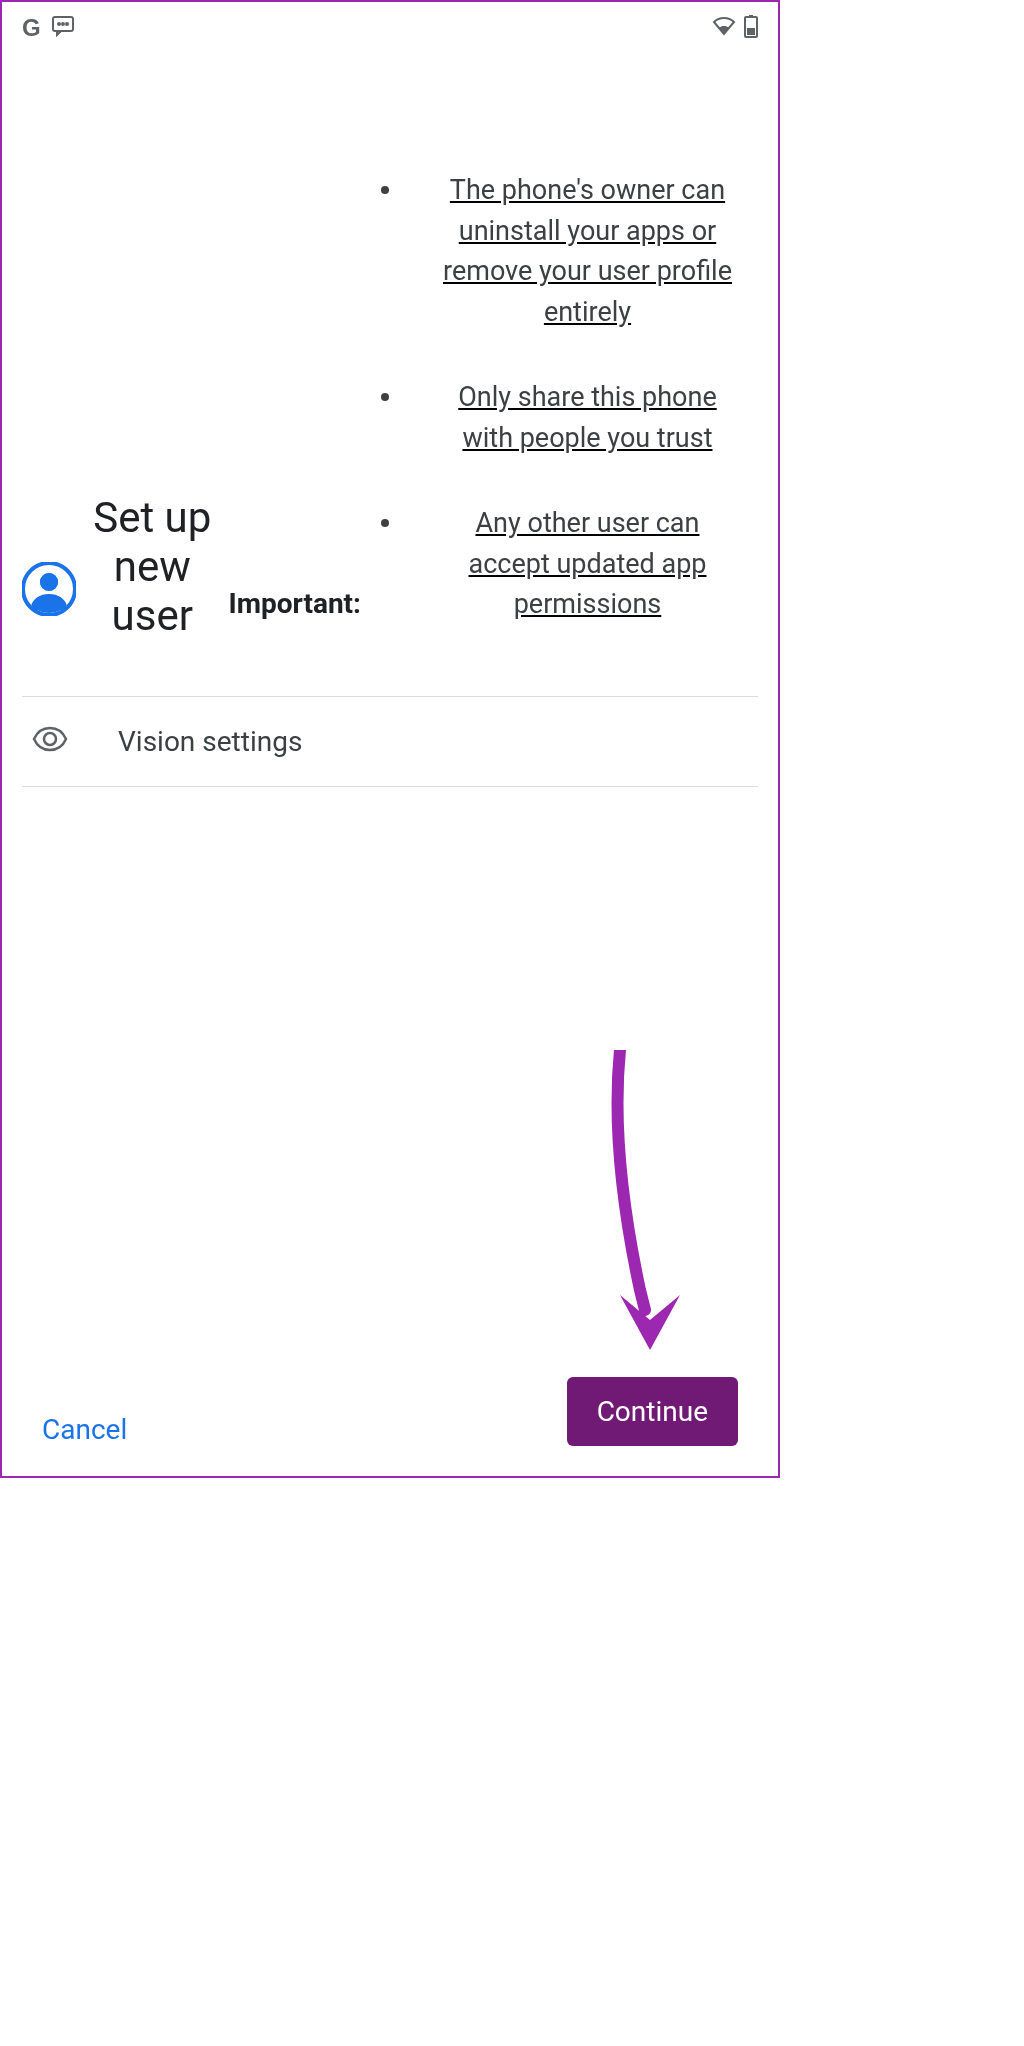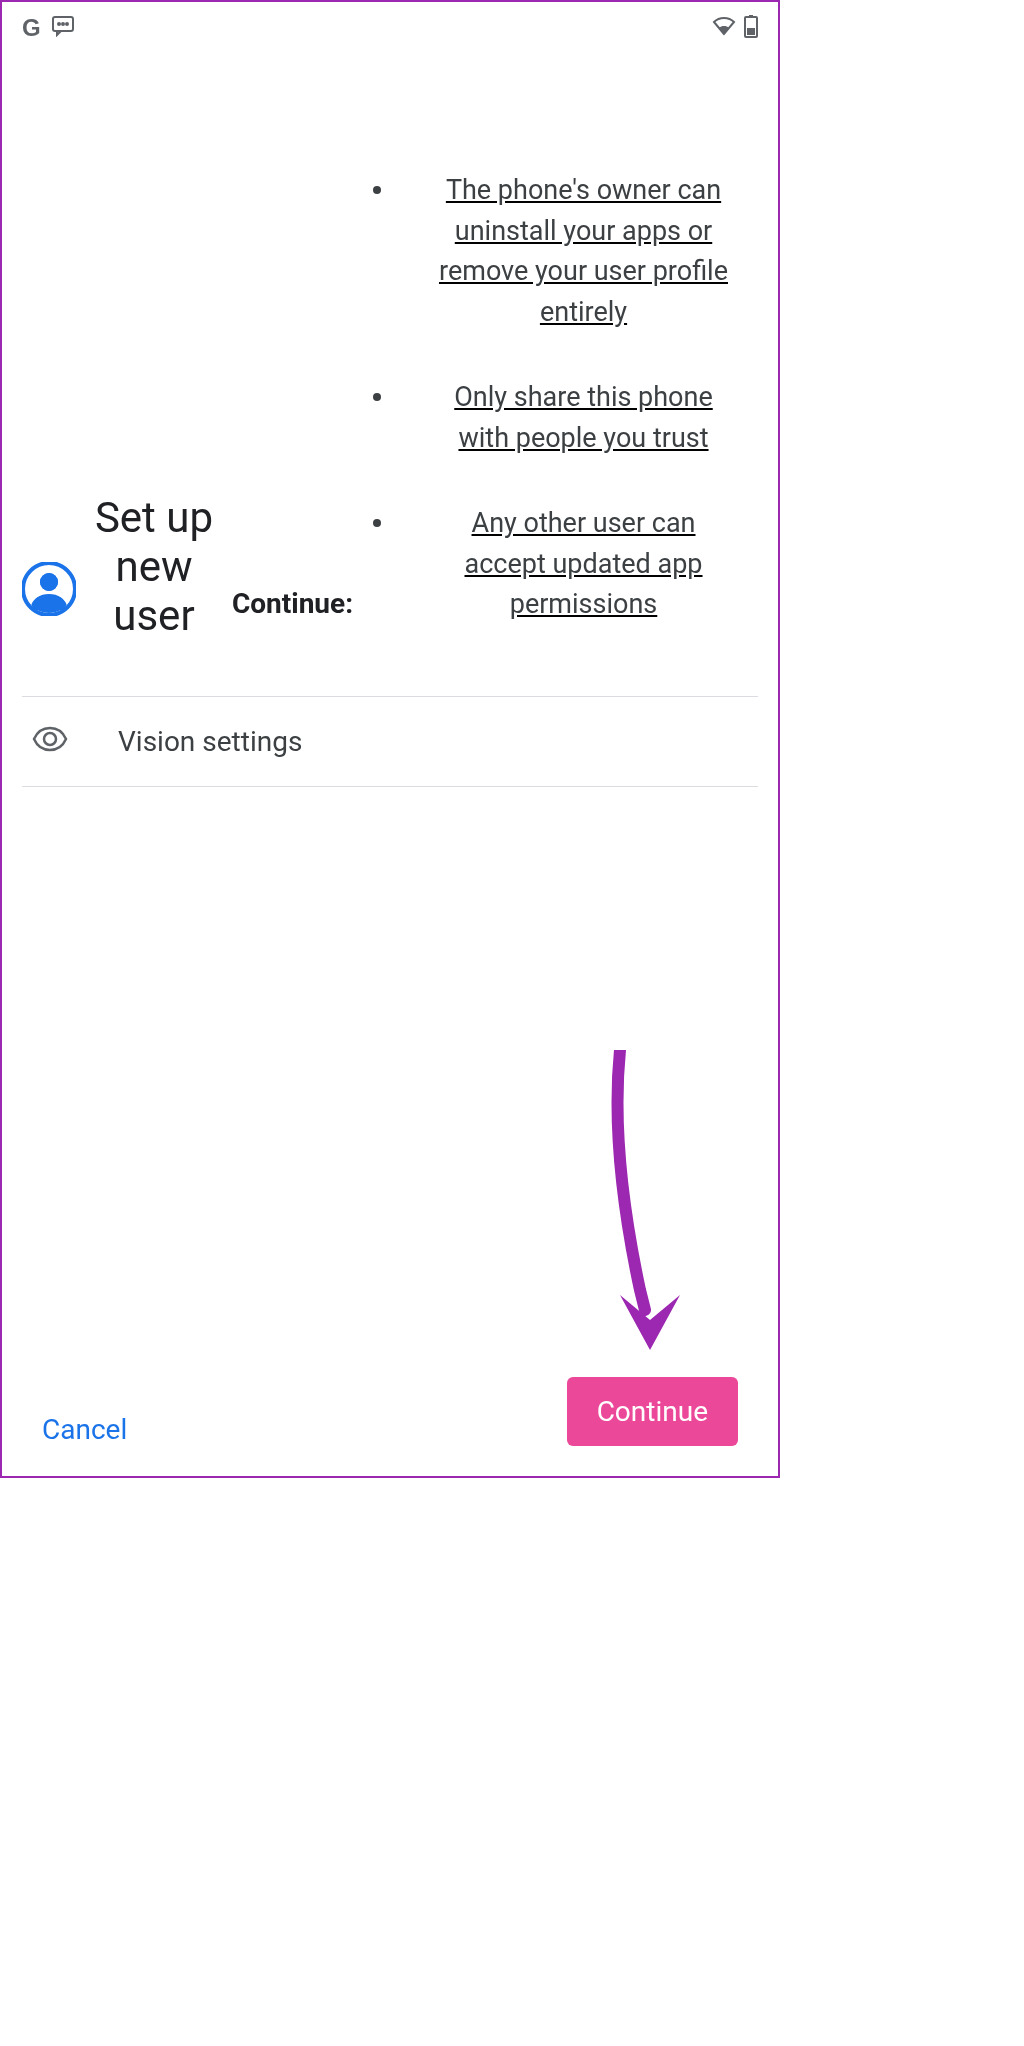--- a/index.html
+++ b/index.html
@@ -140,21 +140,21 @@
     }
     .cancel-btn {
       background: none;
       border: none;
       color: #1a73e8;
       font-size: 28px;
       cursor: pointer;
       font-family: inherit;
     }
     .continue-btn {
-      background: #ec4899;
+      background: #701a75;
       border: none;
       color: #fff;
       font-size: 28px;
       padding: 18px 30px;
       border-radius: 6px;
       cursor: pointer;
       font-family: inherit;
     }
     .arrow-annotation {
       position: absolute;
@@ -212,21 +212,21 @@
         </defs>
         <g clip-path="url(#circleClip)">
           <circle cx="27" cy="20" r="9" fill="#1a73e8"></circle>
           <path d="M8 52 C8 36 17 33 27 33 C37 33 46 36 46 52 Z" fill="#1a73e8"></path>
         </g>
       </svg>
     </div>
 
     <h1 class="title">Set up new user</h1>
 
-    <p class="important-label">Continue:</p>
+    <p class="important-label">Important:</p>
 
     <ul class="bullets">
       <li>
         <span class="bullet-dot"></span>
         <span class="bullet-text">The phone's owner can uninstall your apps or remove your user profile entirely</span>
       </li>
       <li>
         <span class="bullet-dot"></span>
         <span class="bullet-text">Only share this phone with people you trust</span>
       </li>

